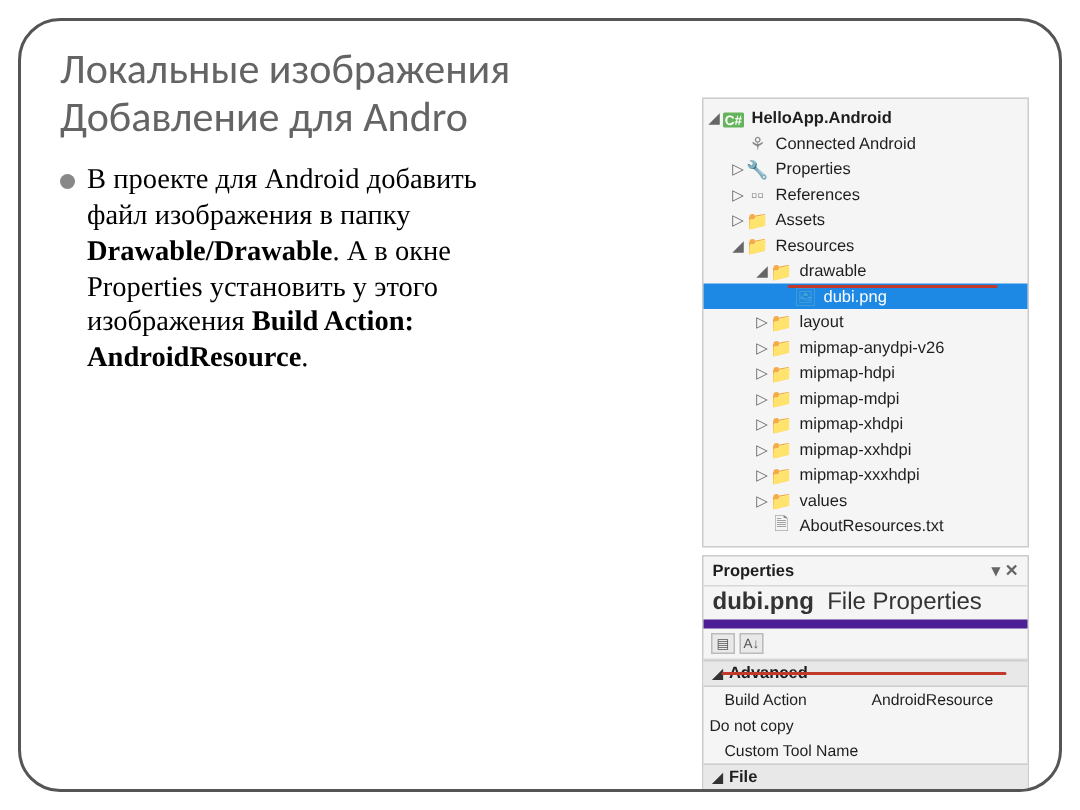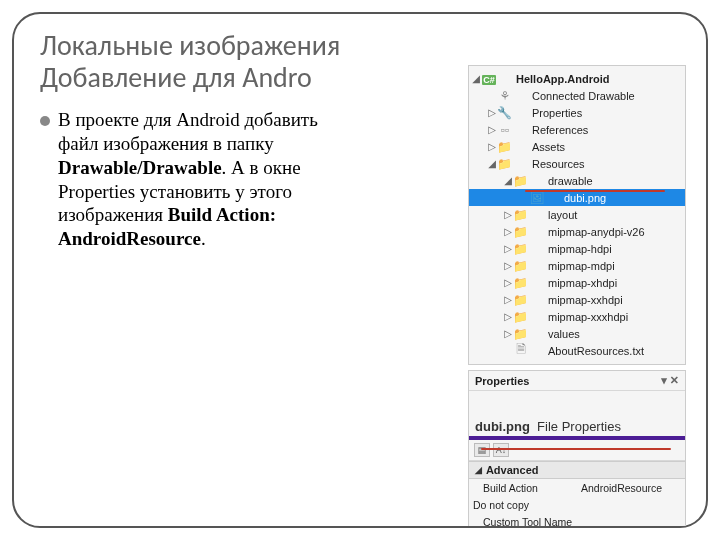--- a/index.html
+++ b/index.html
@@ -54,21 +54,21 @@
   }
   .solution-panel {
     top: -43px; right: -6px; width: 218px; height: 300px;
   }
   .tree { padding: 4px 0; }
   .row { display: flex; align-items: center; height: 17px; padding-right: 4px; white-space: nowrap; }
   .row .arrow {
     width: 10px; text-align: center; color: #666; font-size: 10px; flex-shrink: 0;
   }
   .row .glyph { width: 16px; text-align: center; font-size: 12px; flex-shrink: 0; }
-  .row .name { padding-left: 19px; }
+  .row .name { padding-left: 4px; }
   .folder { color: #caa455; }
   .csproj { background: #65b35a; color: #fff; font-weight: bold; font-size: 9px; padding: 0 1px; border-radius: 1px; }
   .img-ico { color: #4aa3d0; }
   .ref-ico { color: #888; }
   .doc-ico { color: #888; }
   .wrench { color: #888; }
   .cloud { color: #888; }
   .selected { background: #1e88e5; color: #fff; }
   .selected .name, .selected .arrow { color: #fff; }
   .redline {
@@ -79,23 +79,22 @@
   }
   .props-panel {
     top: 262px; right: -6px; width: 218px; height: 212px;
   }
   .props-header {
     display: flex; align-items: center; justify-content: space-between;
     padding: 3px 6px; font-weight: 600; font-size: 11px;
     border-bottom: 1px solid #d8d8d8;
   }
   .props-sub {
-    padding: 2px 6px; font-size: 13px; color: #333;
-    border-bottom: 4px solid #4c1d95;
-    margin-top: 26px;
+    padding: 2px 6px; font-size: 16px; color: #333;
+    border-bottom: 6px solid #4c1d95;
   }
   .props-tools {
     display: flex; gap: 3px; padding: 3px 5px; border-bottom: 1px solid #d8d8d8;
   }
   .tool-btn {
     width: 16px; height: 14px; background: #e9e9e9; border: 1px solid #bbb;
     font-size: 9px; display: flex; align-items: center; justify-content: center;
     color: #555;
   }
   .cat {
@@ -142,21 +141,21 @@
 
           <div class="row" style="padding-left:2px;">
             <span class="arrow">◢</span>
             <span class="glyph"><span class="csproj">C#</span></span>
             <span class="name" style="font-weight:600">HelloApp.Android</span>
           </div>
 
           <div class="row" style="padding-left:18px;">
             <span class="arrow"></span>
             <span class="glyph cloud">⚘</span>
-            <span class="name">Connected Drawable</span>
+            <span class="name">Connected Android</span>
           </div>
           <div class="row" style="padding-left:18px;">
             <span class="arrow">▷</span>
             <span class="glyph wrench">🔧</span>
             <span class="name">Properties</span>
           </div>
           <div class="row" style="padding-left:18px;">
             <span class="arrow">▷</span>
             <span class="glyph ref-ico">▫▫</span>
             <span class="name">References</span>

